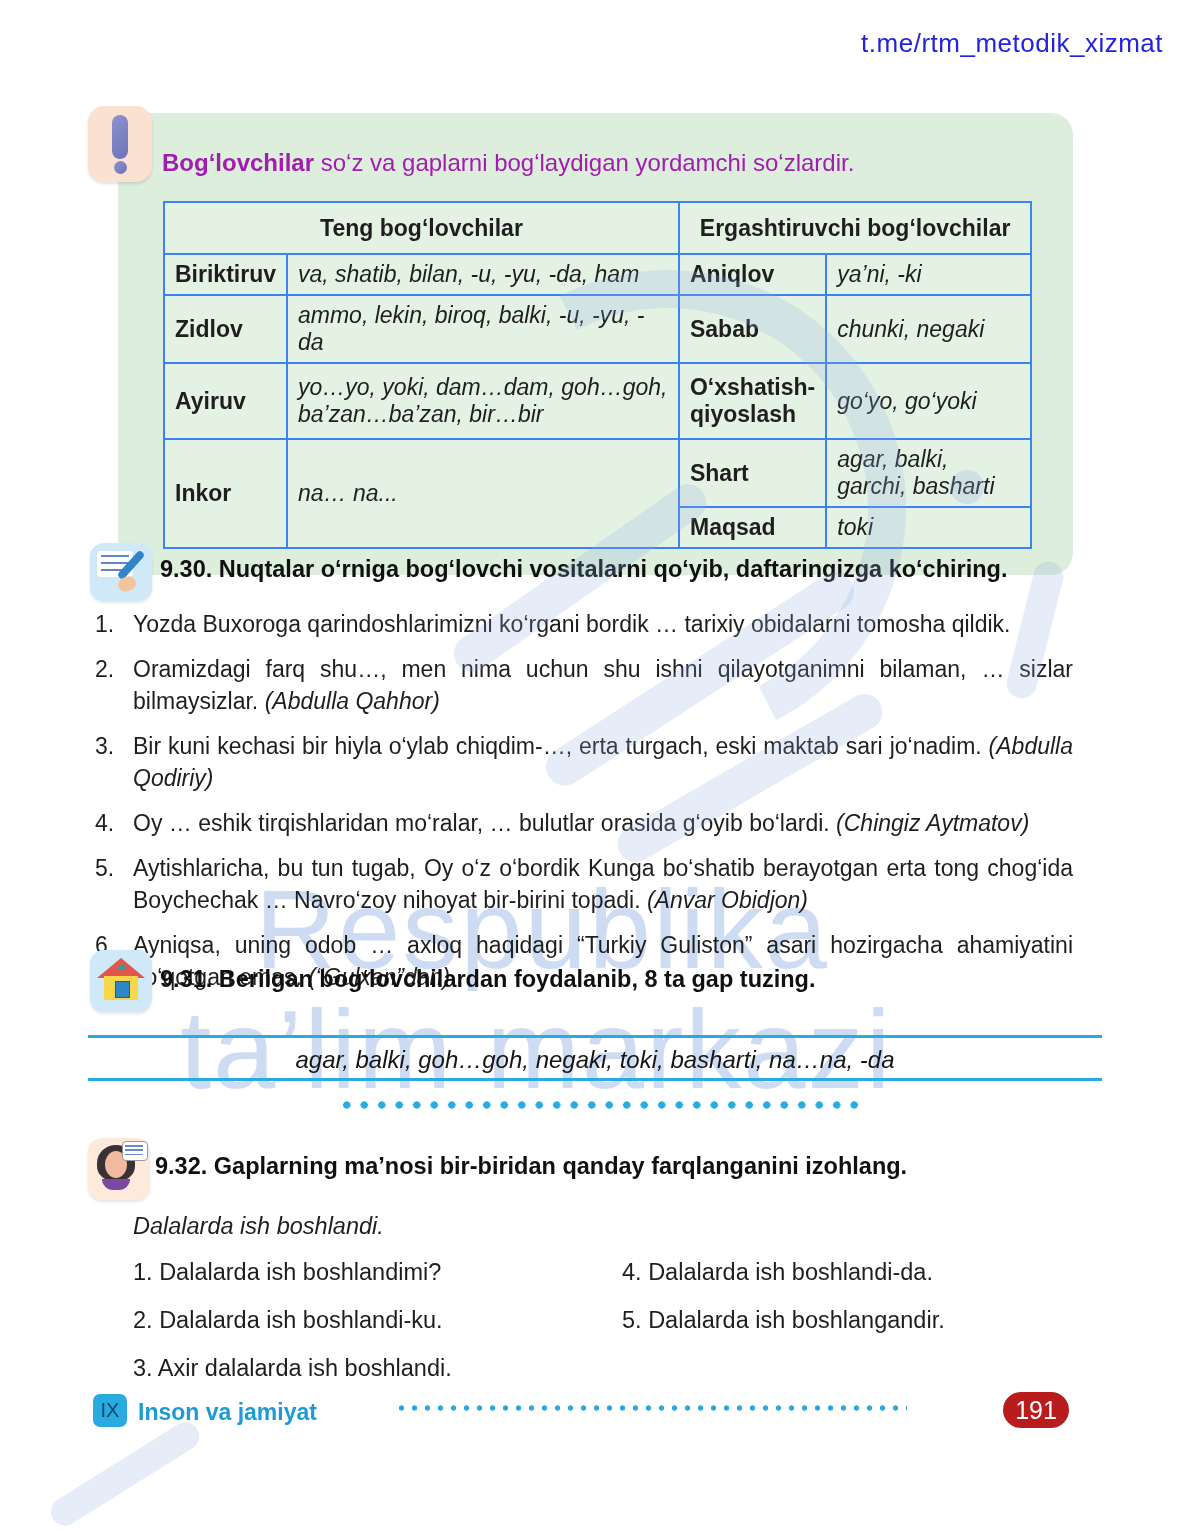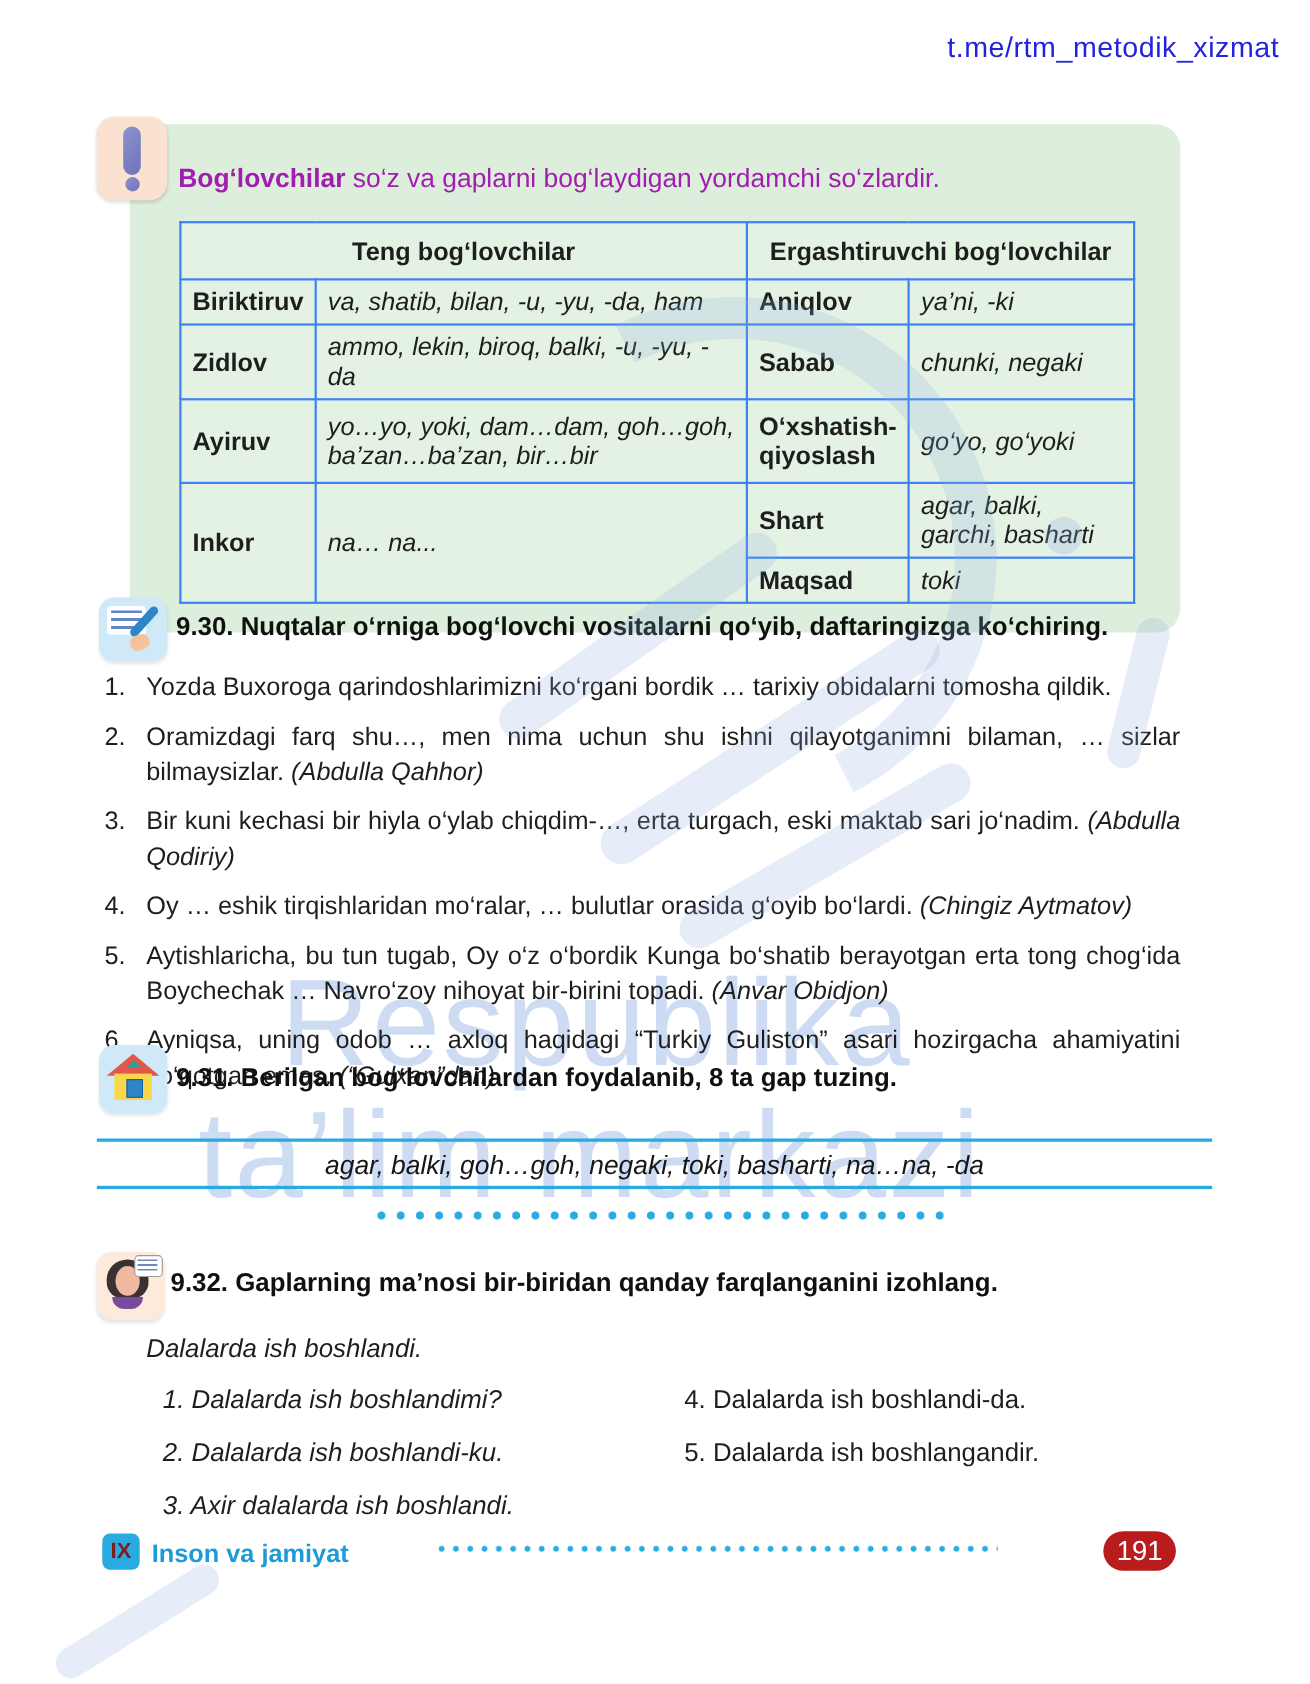--- a/index.html
+++ b/index.html
@@ -110,21 +110,21 @@
     position:absolute;left:338px;top:1101px;width:524px;height:8px;
     background-image:radial-gradient(circle,#29abe2 3.4px,rgba(0,0,0,0) 3.9px);
     background-size:17.5px 8px;background-repeat:repeat-x;background-position:0 50%;
   }
   
   .base-sentence{position:absolute;left:133px;top:1213px;font-size:23.5px;font-style:italic;}
   .cmp-col{position:absolute;font-size:23.5px;line-height:48px;}
   
   .chap-badge{
     position:absolute;left:93px;top:1394px;width:34px;height:33px;border-radius:7px;
-    background:#29abe2;color:#7f1d1d;font-weight:bold;font-size:20px;
+    background:#29abe2;color:#0c4a6e;font-weight:normal;font-size:20px;
     display:flex;align-items:center;justify-content:center;
   }
   .chap-title{position:absolute;left:138px;top:1399px;font-size:23px;font-weight:bold;color:#1e9ad6;}
   .dots-footer{
     position:absolute;left:395px;top:1405px;width:512px;height:6px;
     background-image:radial-gradient(circle,#29abe2 2.4px,rgba(0,0,0,0) 2.9px);
     background-size:13px 6px;background-repeat:repeat-x;background-position:0 50%;
   }
   .page-pill{
     position:absolute;left:1003px;top:1392px;width:66px;height:36px;border-radius:20px;
@@ -220,21 +220,21 @@
   </div>
 
   <div class="ex-title" style="left:160px;top:966px;">9.31. Berilgan bog‘lovchilardan foydalanib, 8 ta gap tuzing.</div>
   <div class="rule" style="top:1035px;"></div>
   <div class="word-bank">agar, balki, goh…goh, negaki, toki, basharti, na…na, -da</div>
   <div class="rule" style="top:1078px;"></div>
   <div class="dots-mid"></div>
 
   <div class="ex-title" style="left:155px;top:1153px;">9.32. Gaplarning ma’nosi bir-biridan qanday farqlanganini izohlang.</div>
   <div class="base-sentence">Dalalarda ish boshlandi.</div>
-  <div class="cmp-col" style="left:148px;top:1248px;font-style:italic;">
+  <div class="cmp-col" style="left:133px;top:1248px;">
     <div>1. Dalalarda ish boshlandimi?</div>
     <div>2. Dalalarda ish boshlandi-ku.</div>
     <div>3. Axir dalalarda ish boshlandi.</div>
   </div>
   <div class="cmp-col" style="left:622px;top:1248px;">
     <div>4. Dalalarda ish boshlandi-da.</div>
     <div>5. Dalalarda ish boshlangandir.</div>
   </div>
 
   <div class="chap-badge">IX</div>

